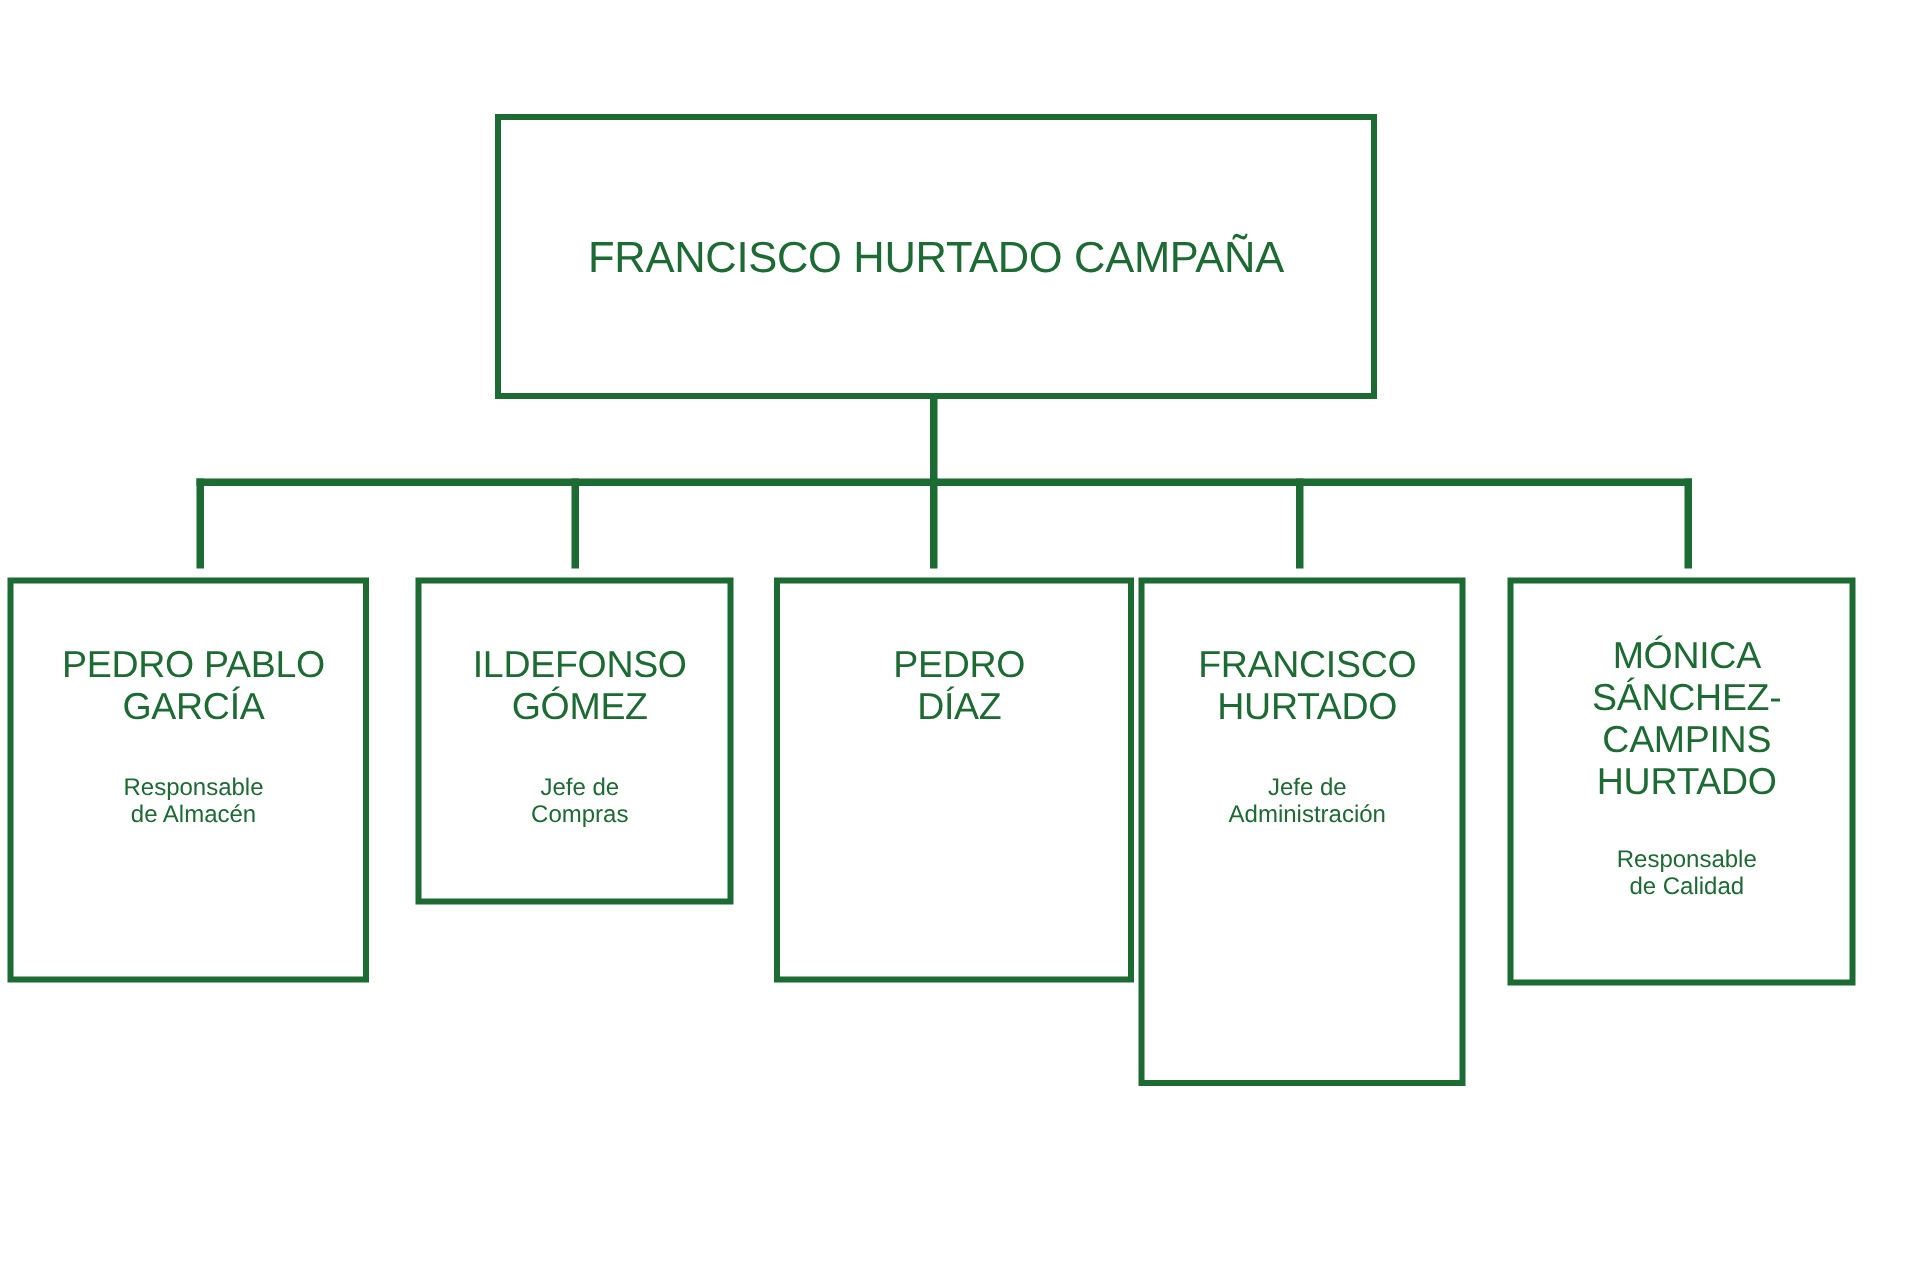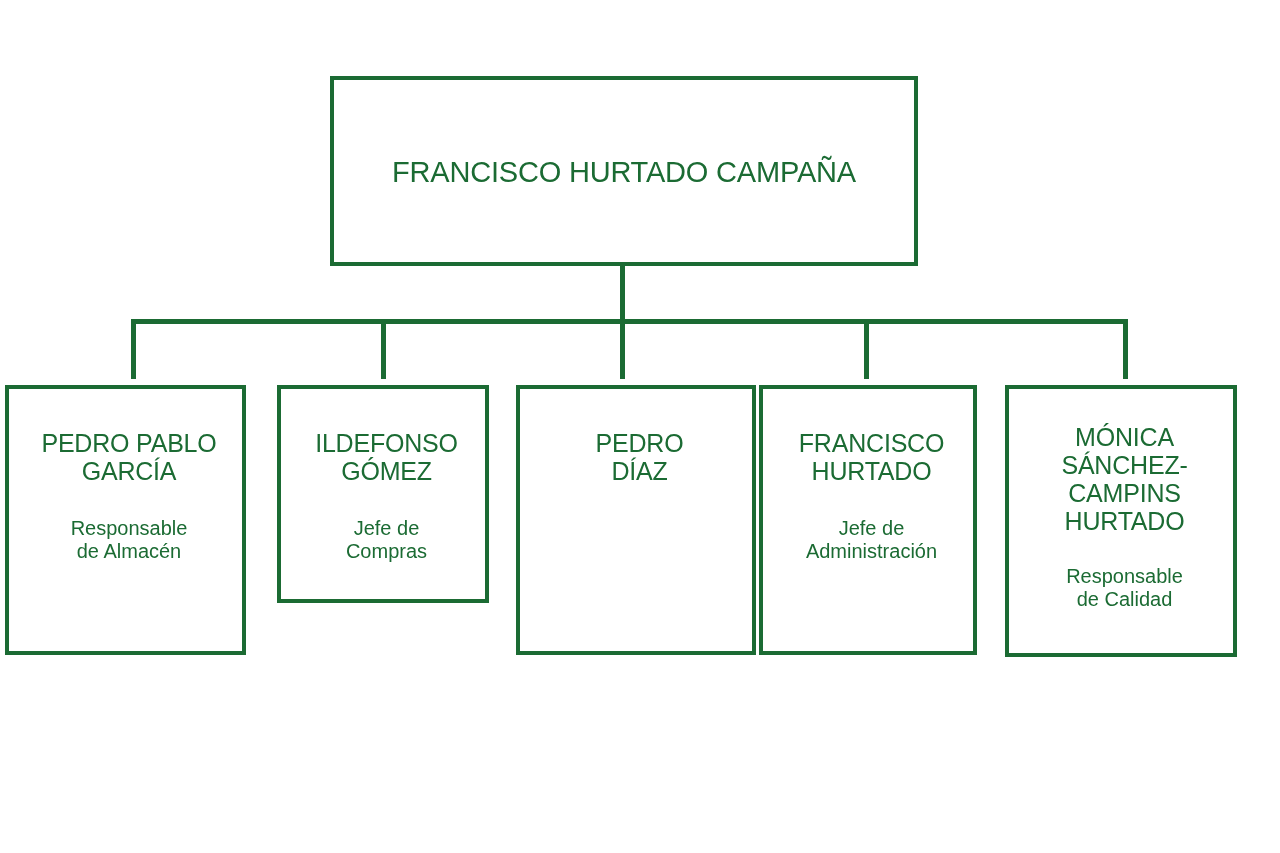--- a/index.html
+++ b/index.html
@@ -71,28 +71,28 @@
   .node.child {
     top: 385px;
     justify-content: flex-start;
     padding-top: 22px;
     padding-left: 13px;
   }
   .node.child .person-name {
     font-size: 25px;
   }
   .node.child .person-role {
-    font-size: 20px;
+    font-size: 16px;
     margin-top: 14px;
   }
 
   #node-child-0 { left: 5px;    width: 241px; height: 270px; }
   #node-child-1 { left: 277px;  width: 212px; height: 218px; }
   #node-child-2 { left: 516px;  width: 240px; height: 270px; }
-  #node-child-3 { left: 759px;  width: 218px; height: 270px; }
+  #node-child-3 { left: 759px;  width: 218px; height: 339px; }
   #node-child-4 { left: 1005px; width: 232px; height: 272px; padding-top: 16px; }
 
   #node-child-4 .person-role { margin-top: 12px; }
 
   
   .connector {
     position: absolute;
     background: #1b6b33;
   }
 

